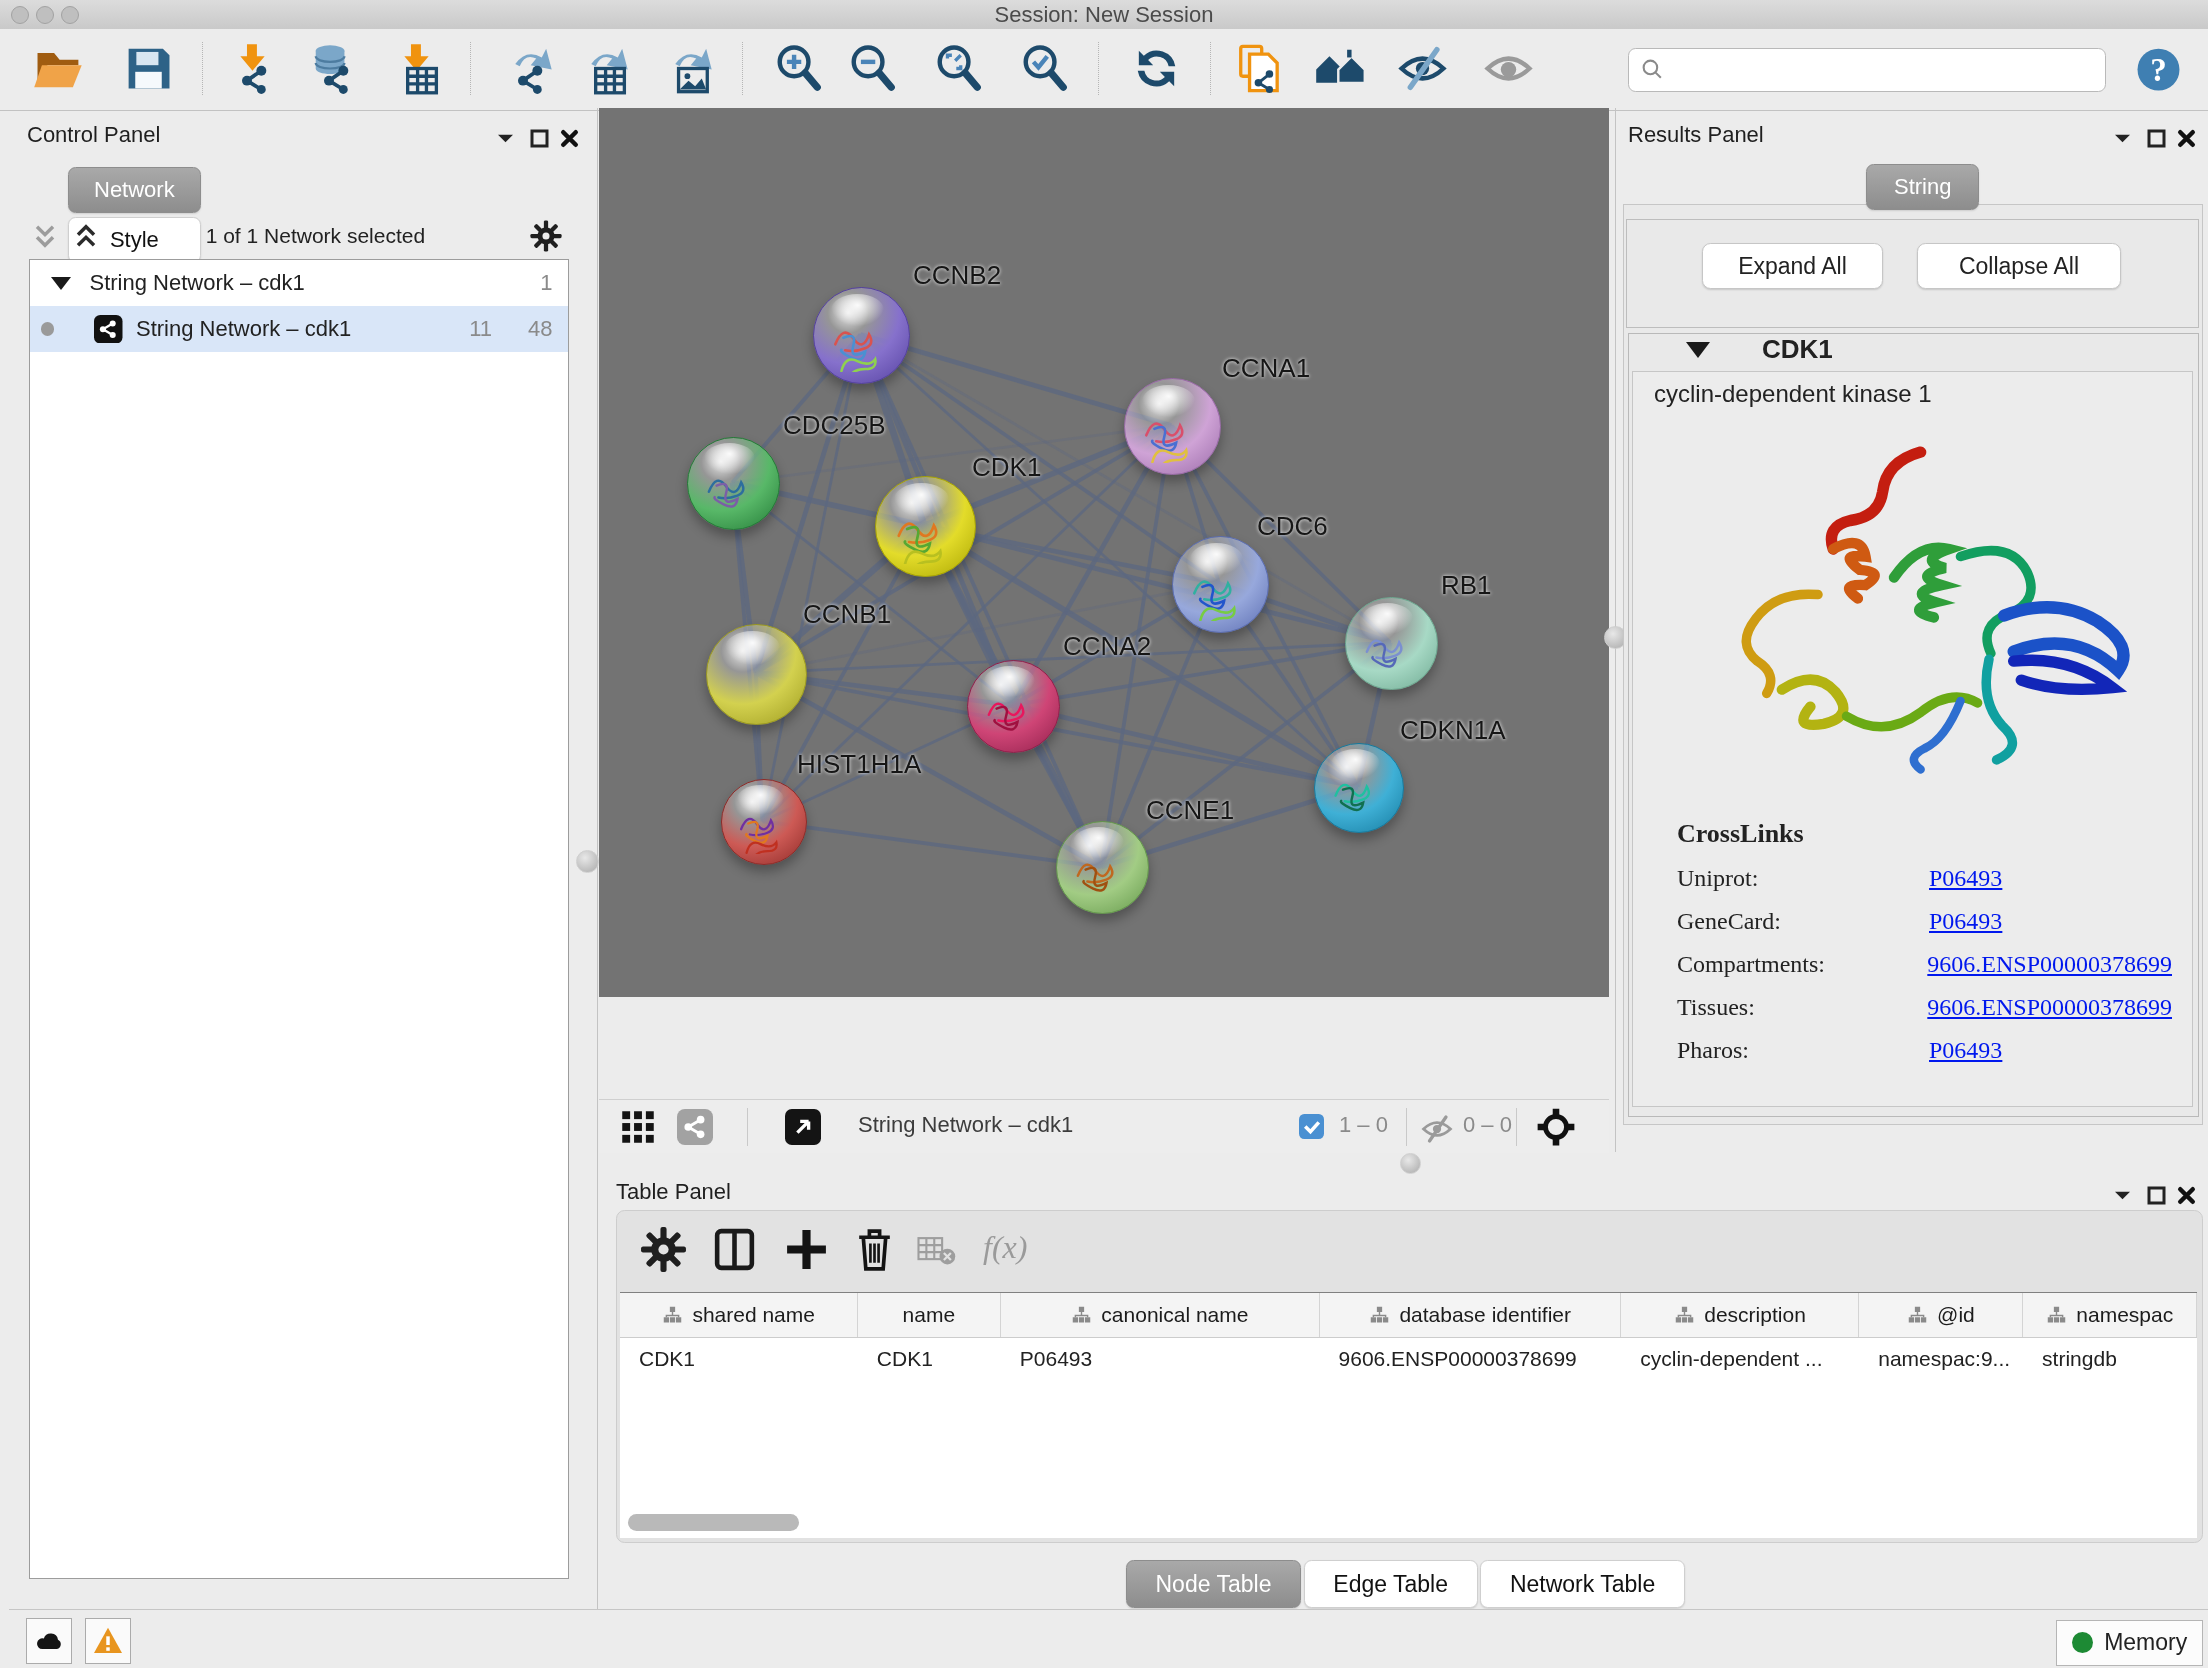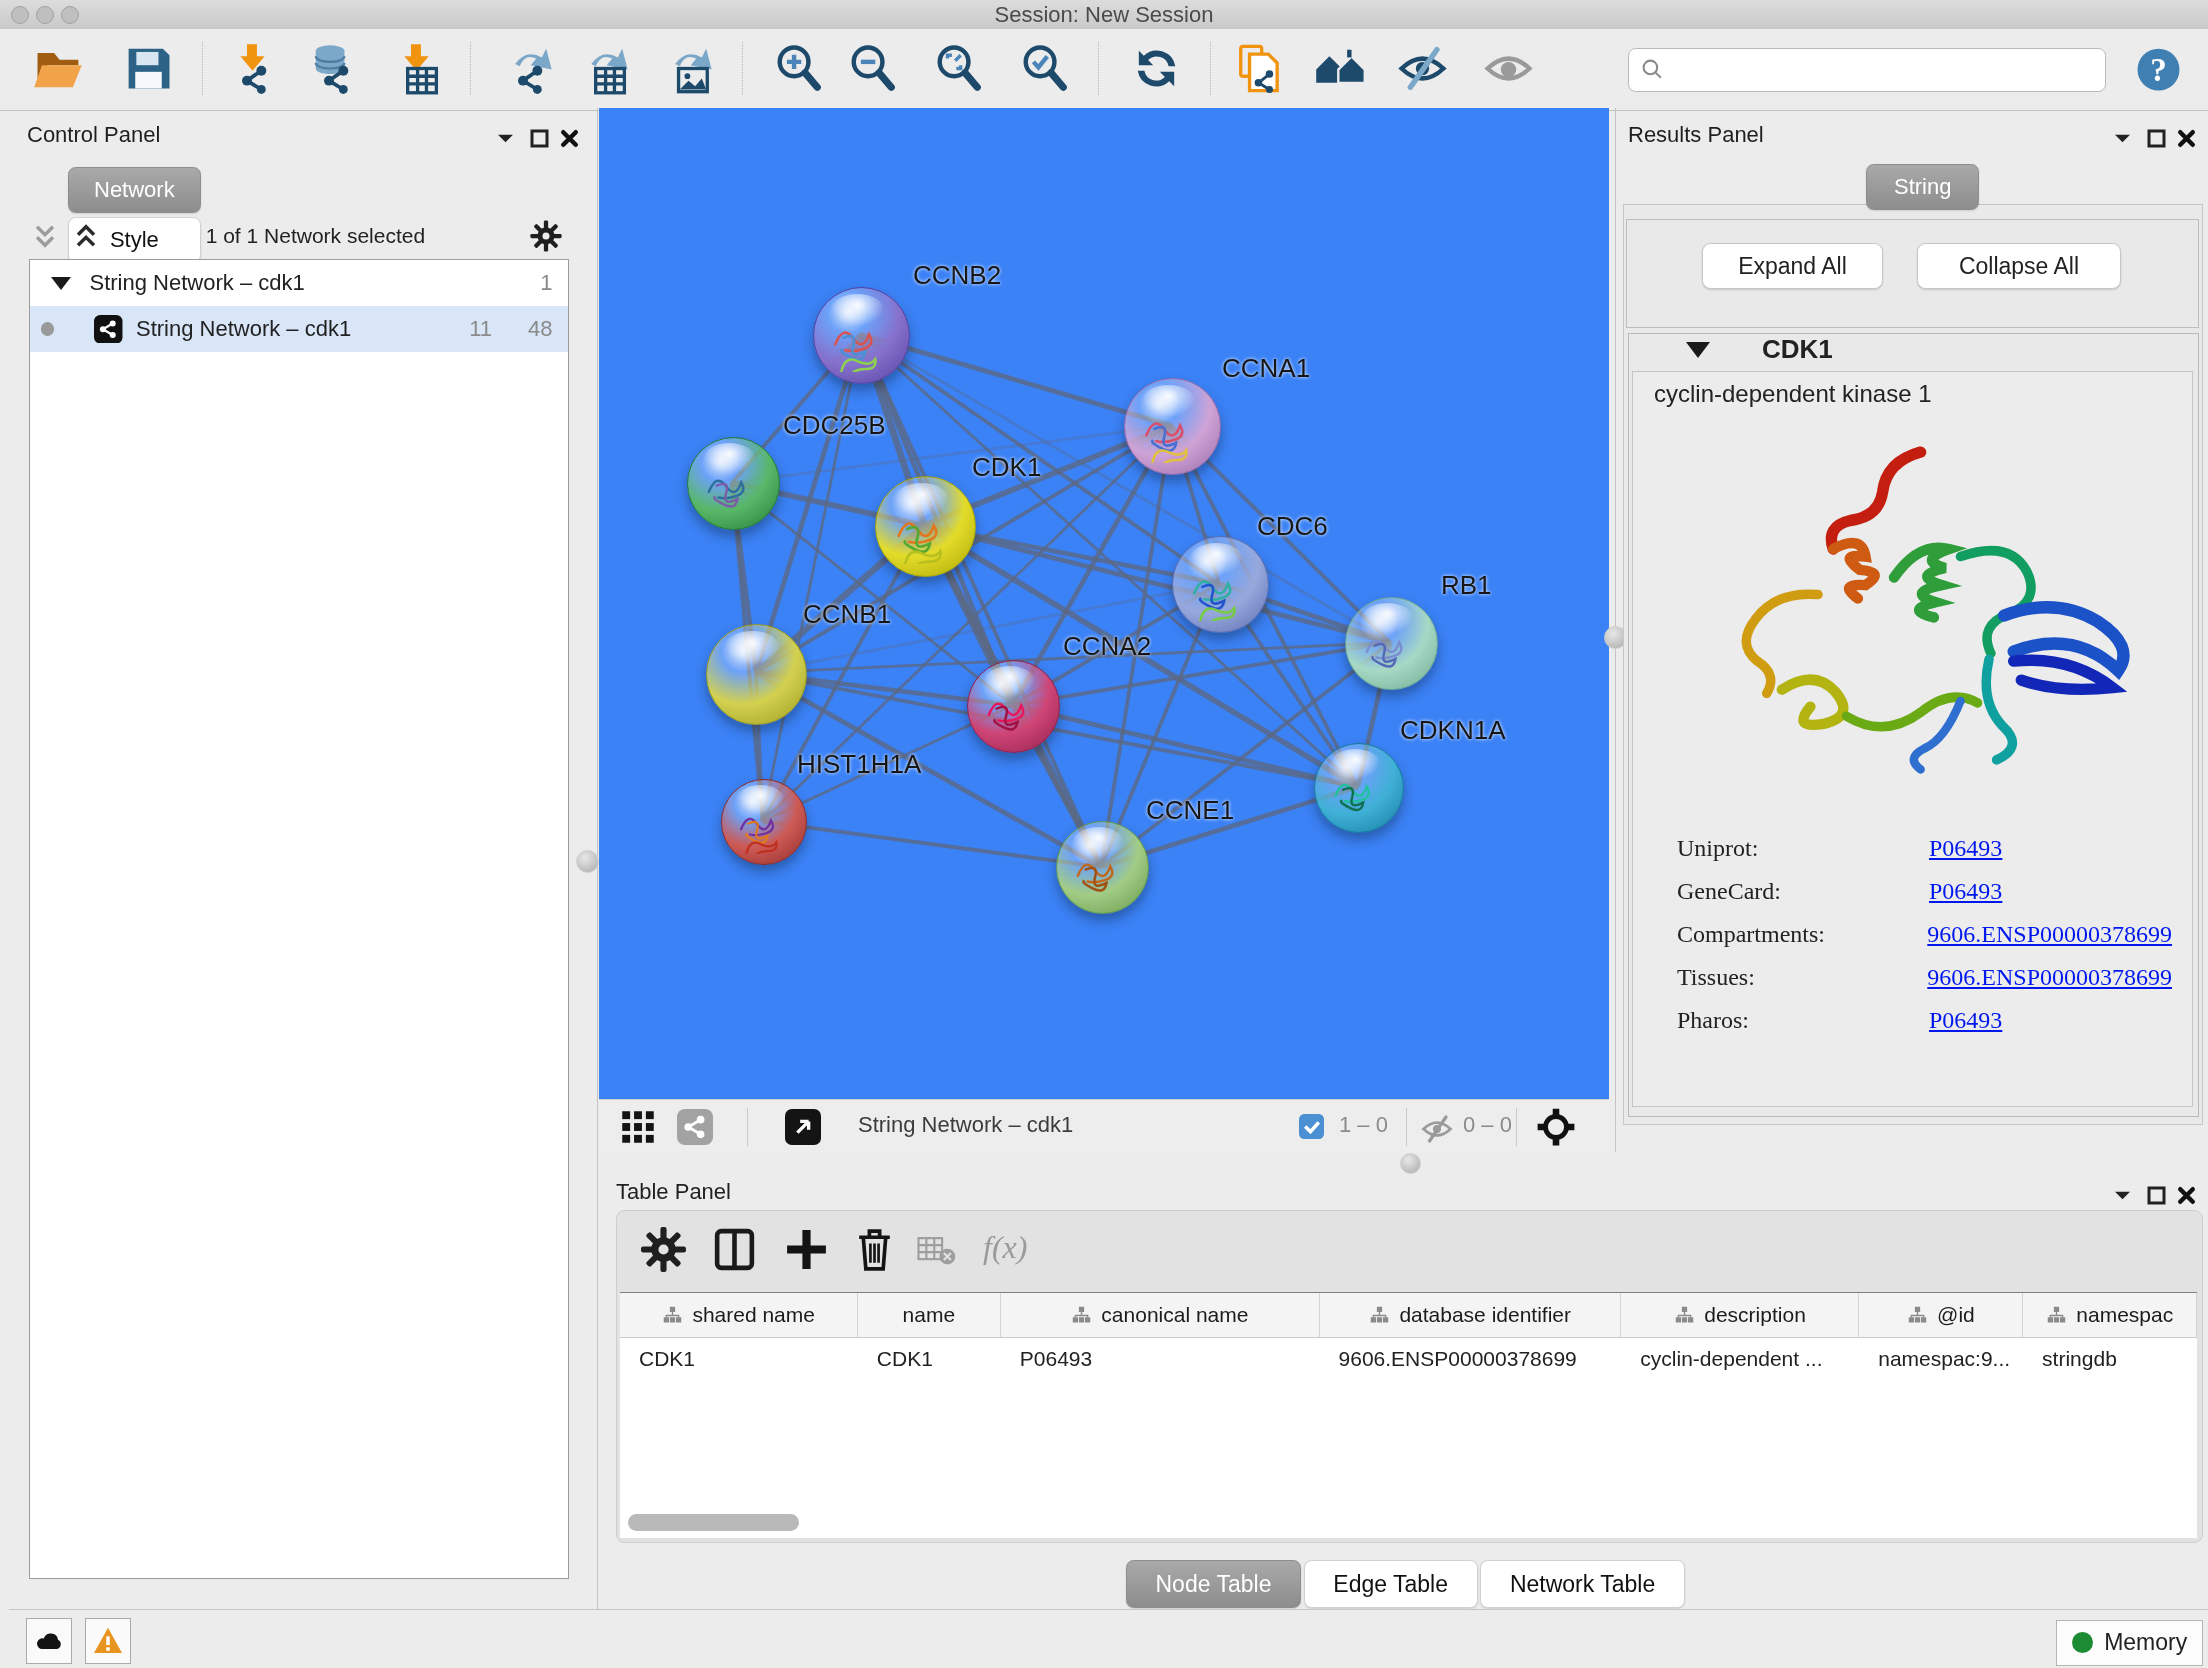--- a/index.html
+++ b/index.html
@@ -36,21 +36,21 @@
   #net-sel-row{left:28.5px;top:217px;width:540px;height:38px;display:flex;align-items:center;}
   #net-tree{left:28.5px;top:259px;width:538px;height:1318px;background:#fff;border:1.9px solid #9c9c9c;}
   .tree-row{height:46px;display:flex;align-items:center;font-size:22px;}
   .tree-row.sel{background:#d9e6f8;}
   .tree-count{color:#8a8a8a;}
   
   .vline{width:0;border-left:1px solid #c3c3c3;}
   .handle{width:21px;height:21px;border-radius:50%;
     background:radial-gradient(circle at 38% 32%,#e8e8e8,#b9b9b9 75%);border:1px solid #cfcfcf;}
   
-  #canvas{left:599px;top:108px;width:1010px;height:991px;background:#3b82f6;overflow:hidden;text-align:right;}
+  #canvas{left:599px;top:108px;width:1010px;height:889px;background:#737373;overflow:hidden;text-align:right;}
   #edges{left:0;top:0;}
   .node{position:absolute;border-radius:50%;box-shadow:0 6.7px 11.4px rgba(0,0,0,.3);cursor:pointer;}
   .node .shine{position:absolute;left:18%;top:6%;width:56%;height:34%;border-radius:50%;
     background:radial-gradient(ellipse at 50% 35%,rgba(255,255,255,.95),rgba(255,255,255,0) 72%);}
   .node svg{position:absolute;left:12%;top:22%;width:76%;height:66%;}
   .node-label{position:absolute;font-size:26px;color:#161616;text-shadow:0 0 3.8px #fff;white-space:nowrap;}
   
   #canvas-bar{left:599px;top:1099px;width:1010px;height:53px;background:#ededed;border-top:1px solid #cfcfcf;}
   #canvas-bar .mini{top:8.6px;width:36px;height:36px;cursor:pointer;}
   #canvas-bar .mini svg{width:100%;height:100%;}
@@ -547,20 +547,21 @@
       <path d="M180 296 q40 24 78 -4 q32 -26 60 -10" stroke="#6aaa15" stroke-width="10"></path>
       <path d="M230 150 q26 -38 58 -30 q-34 12 -4 20 q-36 8 -4 18 q-38 8 -6 18 q-34 8 -2 16" stroke="#2f9e3a" stroke-width="11"></path>
       <path d="M300 128 q52 -18 70 16 q14 30 -18 44 q-34 12 -20 42" stroke="#129e60" stroke-width="10"></path>
       <path d="M330 236 q-10 44 14 70 q24 22 -6 36" stroke="#10a0a0" stroke-width="10"></path>
       <path d="M346 190 q54 -20 98 6 q40 26 22 52 q-46 -44 -110 -20" stroke="#1b52c8" stroke-width="13"></path>
       <path d="M356 238 q60 -6 104 28 q-56 6 -96 -8" stroke="#1226b8" stroke-width="12"></path>
       <path d="M300 280 q-16 40 -38 50 q-20 10 -4 22" stroke="#2f6fd0" stroke-width="9"></path>
     </g>
   </svg>
   <div id="crosslinks" class="abs" style="left:44px;top:447px;width:495px">
+    <div class="xl-head">CrossLinks</div>
     <div id="xl-rows">
         <div class="xl-row">
           <span class="xl-label">Uniprot:</span>
           <span class="xl-value">P06493</span>
         </div>
         <div class="xl-row">
           <span class="xl-label">GeneCard:</span>
           <span class="xl-value">P06493</span>
         </div>
         <div class="xl-row">

